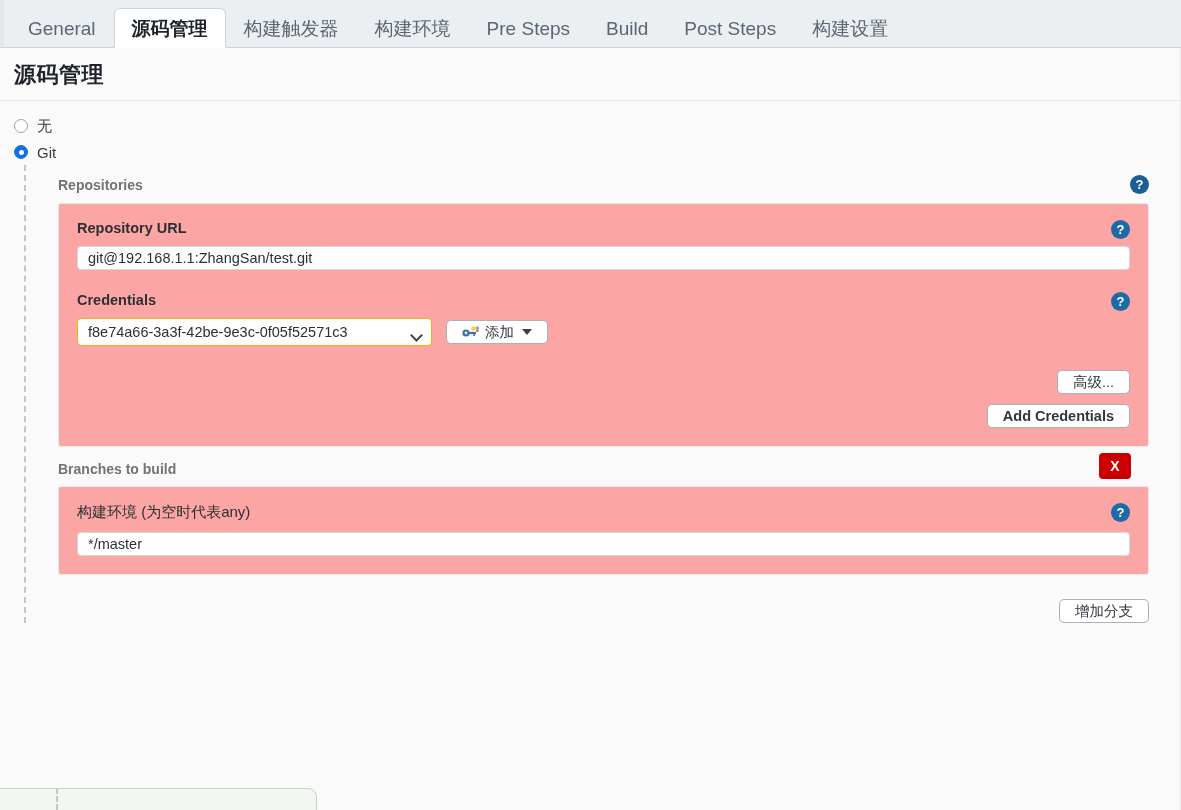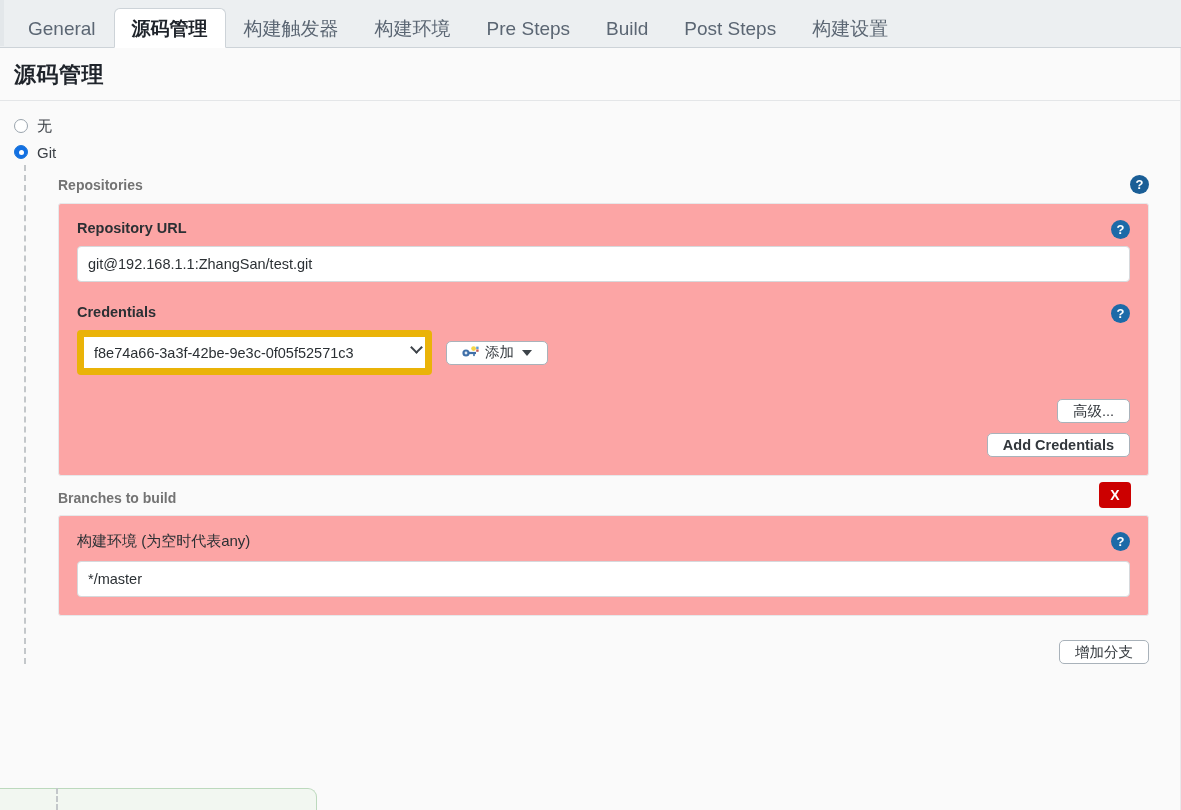--- a/index.html
+++ b/index.html
@@ -155,46 +155,46 @@
   }
   .field-label {
     font-size: 14.5px;
     font-weight: bold;
     color: #2b3034;
     padding-bottom: 10px;
   }
   .field-label.normal { font-weight: normal; font-size: 15px; }
   input.text {
     width: 100%;
-    height: 36px;
+    height: 24px;
     padding: 0 10px;
     font-size: 14.5px;
     color: #2b3034;
     background: #fff;
     border: 1px solid #d6d9dc;
     border-radius: 4px;
     font-family: "Liberation Sans", "DejaVu Sans", sans-serif;
     outline: none;
   }
   .gap-22 { height: 22px; }
 
   
   .cred-row { display: flex; align-items: center; gap: 14px; }
   .select-wrap {
     position: relative;
     width: 355px;
   }
   select.cred {
     width: 100%;
-    height: 45px;
+    height: 28px;
     padding: 0 30px 0 10px;
     font-size: 14.5px;
     color: #2b3034;
     background: #fff;
-    border: 7px solid #eab308;
+    border: 1px solid #eab308;
     border-radius: 4px;
     font-family: "Liberation Sans", "DejaVu Sans", sans-serif;
     -webkit-appearance: none;
     appearance: none;
     outline: none;
   }
   .chev {
     position: absolute;
     right: 11px; top: 13px;
     width: 9px; height: 9px;

